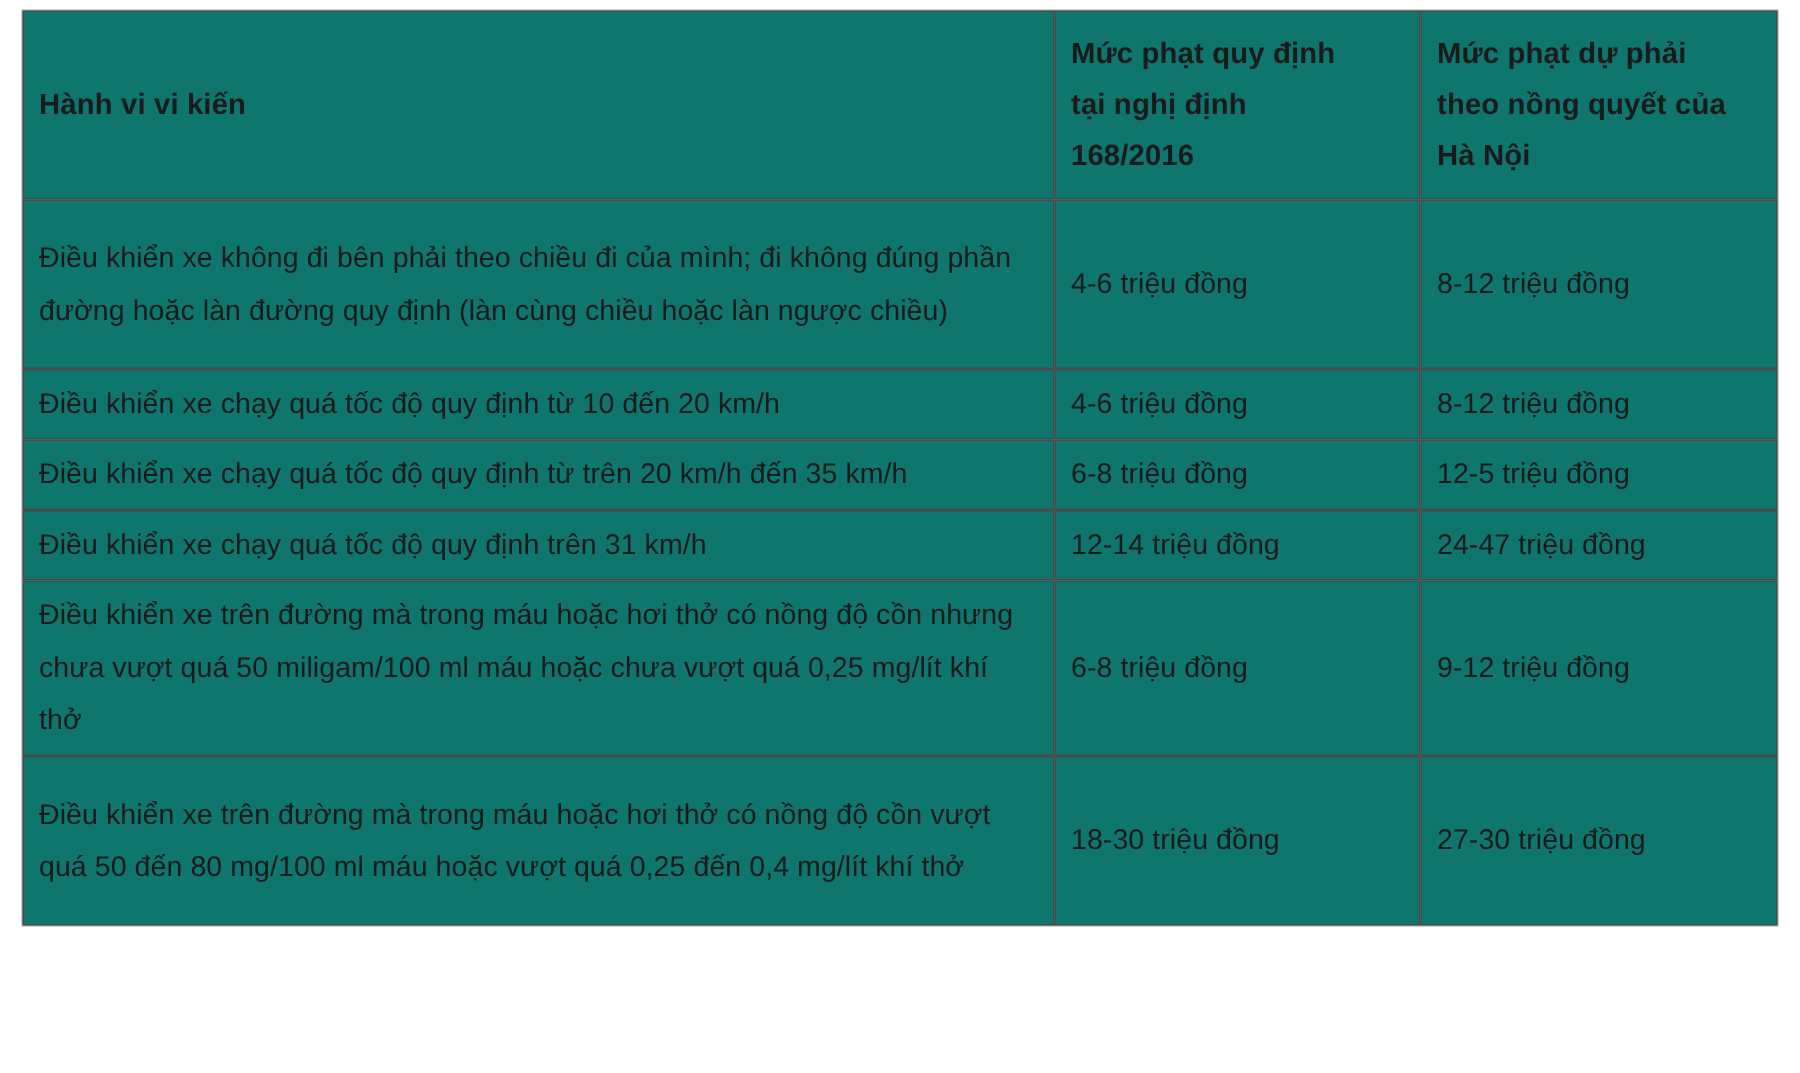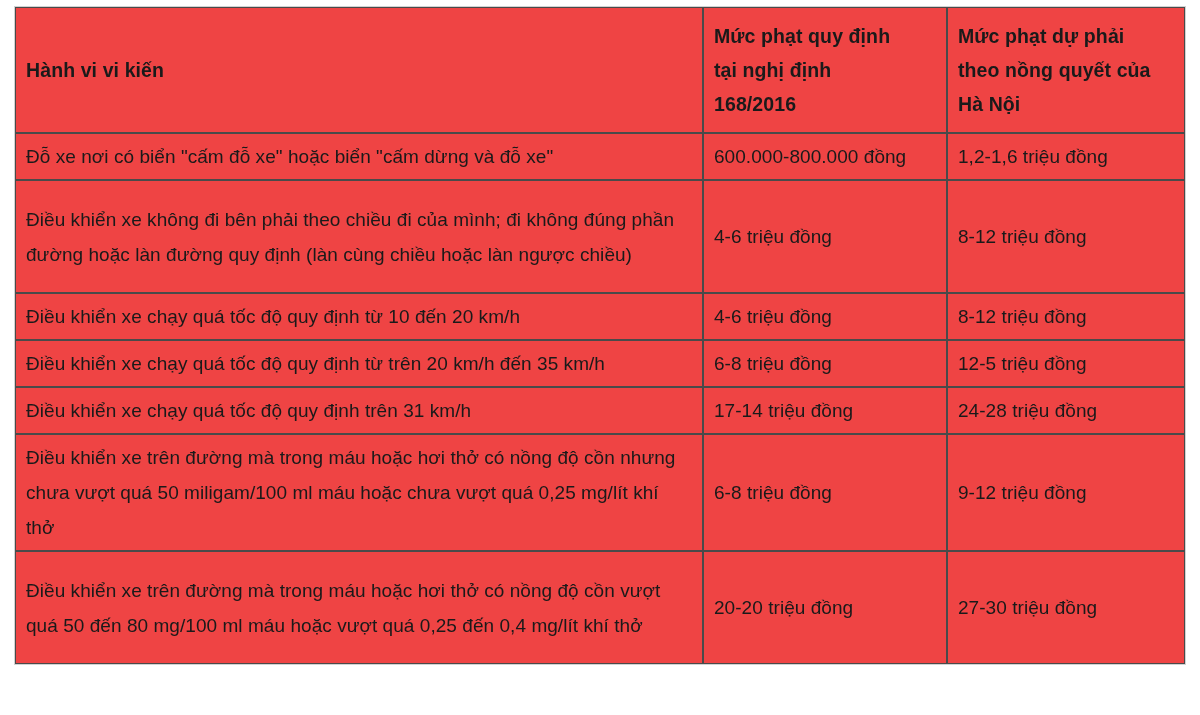--- a/index.html
+++ b/index.html
@@ -46,21 +46,21 @@
   table.fine-table col.c1 { width: 688px; }
   table.fine-table col.c2 { width: 244px; }
   table.fine-table col.c3 { width: 238px; }
 
   table.fine-table th,
   table.fine-table td {
     border: 1px solid #4a4a4a;
     padding: 0 10px;
     box-sizing: border-box;
     vertical-align: middle;
-    background: #ef4444;
+    background: #0f766e;
     margin-left: 16px;
   }
 
   table.fine-table th {
     font-weight: bold;
     font-size: 19.5px;
     line-height: 34px;
     text-align: left;
     padding-top: 11px;
     padding-bottom: 11px;
@@ -119,52 +119,47 @@
           </th>
           <th class="head-wrap">
             <span class="nowrap-line">Mức phạt dự phải</span>
             <span class="nowrap-line">theo nồng quyết của</span>
             <span class="nowrap-line">Hà Nội</span>
           </th>
         </tr>
       </thead>
 
       <tbody id="table-body">
-          <tr class="row-short">
-            <td class="desc-cell">Đỗ xe nơi có biển "cấm đỗ xe" hoặc biển "cấm dừng và đỗ xe"</td>
-            <td class="value-cell">600.000-800.000 đồng</td>
-            <td class="value-cell">1,2-1,6 triệu đồng</td>
-          </tr>
           <tr class="row-tall">
             <td class="desc-cell">Điều khiển xe không đi bên phải theo chiều đi của mình; đi không đúng phần đường hoặc làn đường quy định (làn cùng chiều hoặc làn ngược chiều)</td>
             <td class="value-cell">4-6 triệu đồng</td>
             <td class="value-cell">8-12 triệu đồng</td>
           </tr>
           <tr class="row-short">
             <td class="desc-cell">Điều khiển xe chạy quá tốc độ quy định từ 10 đến 20 km/h</td>
             <td class="value-cell">4-6 triệu đồng</td>
             <td class="value-cell">8-12 triệu đồng</td>
           </tr>
           <tr class="row-short">
             <td class="desc-cell">Điều khiển xe chạy quá tốc độ quy định từ trên 20 km/h đến 35 km/h</td>
             <td class="value-cell">6-8 triệu đồng</td>
             <td class="value-cell">12-5 triệu đồng</td>
           </tr>
           <tr class="row-short">
             <td class="desc-cell">Điều khiển xe chạy quá tốc độ quy định trên 31 km/h</td>
-            <td class="value-cell">17-14 triệu đồng</td>
-            <td class="value-cell">24-28 triệu đồng</td>
+            <td class="value-cell">12-14 triệu đồng</td>
+            <td class="value-cell">24-47 triệu đồng</td>
           </tr>
           <tr class="row-tall">
             <td class="desc-cell">Điều khiển xe trên đường mà trong máu hoặc hơi thở có nồng độ cồn nhưng chưa vượt quá 50 miligam/100 ml máu hoặc chưa vượt quá 0,25 mg/lít khí thở</td>
             <td class="value-cell">6-8 triệu đồng</td>
             <td class="value-cell">9-12 triệu đồng</td>
           </tr>
           <tr class="row-tall">
             <td class="desc-cell">Điều khiển xe trên đường mà trong máu hoặc hơi thở có nồng độ cồn vượt quá 50 đến 80 mg/100 ml máu hoặc vượt quá 0,25 đến 0,4 mg/lít khí thở</td>
-            <td class="value-cell">20-20 triệu đồng</td>
+            <td class="value-cell">18-30 triệu đồng</td>
             <td class="value-cell">27-30 triệu đồng</td>
           </tr>
         </tbody>
     </table>
   </div>
 
 </div>
 
 </body></html>

